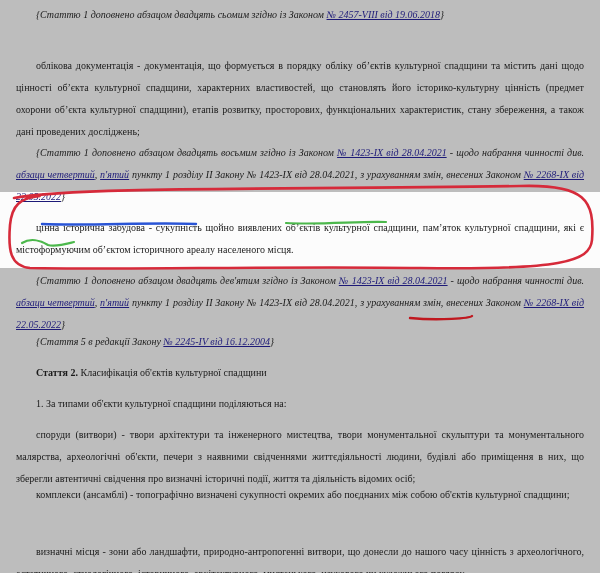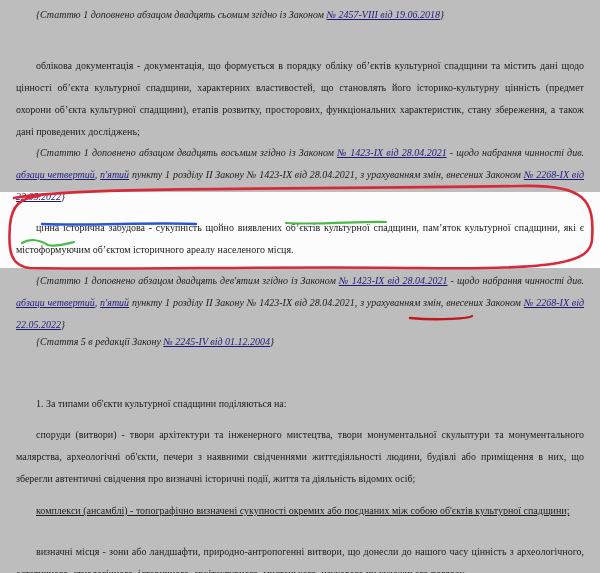--- a/index.html
+++ b/index.html
@@ -37,28 +37,29 @@
   <p class="p it" style="top:4px;"><span class="ind"></span><span>{Статтю 1 доповнено абзацом двадцять сьомим згідно із Законом </span><a>№ 2457-VIII від 19.06.2018</a><span>}</span></p>
 
   <p class="p" style="top:55px;"><span class="ind"></span><span>облікова документація - документація, що формується в порядку обліку об’єктів культурної спадщини та містить дані щодо цінності об’єкта культурної спадщини, характерних властивостей, що становлять його історико-культурну цінність (предмет охорони об’єкта культурної спадщини), етапів розвитку, просторових, функціональних характеристик, стану збереження, а також дані проведених досліджень;</span></p>
 
   <p class="p it" style="top:142px;"><span class="ind"></span><span>{Статтю 1 доповнено абзацом двадцять восьмим згідно із Законом </span><a>№ 1423-IX від 28.04.2021</a><span> - щодо набрання чинності див. </span><a>абзаци четвертий</a><span>, </span><a>п'ятий</a><span> пункту 1 розділу II Закону № 1423-IX від 28.04.2021, з урахуванням змін, внесених Законом </span><a>№ 2268-IX від 22.05.2022</a><span>}</span></p>
 
   <p class="p" style="top:203px;margin-top:14px;"><span class="ind"></span><span>цінна історична забудова</span><span> - сукупність </span><span>щойно виявлених</span><span> об’єктів культурної спадщини, </span><span>пам’яток</span><span> культурної спадщини, які є містоформуючим об’єктом історичного ареалу населеного місця.</span></p>
 
   <p class="p it" style="top:270px;"><span class="ind"></span><span>{Статтю 1 доповнено абзацом двадцять дев'ятим згідно із Законом </span><a>№ 1423-IX від 28.04.2021</a><span> - щодо набрання чинності див. </span><a>абзаци четвертий</a><span>, </span><a>п'ятий</a><span> пункту 1 розділу II Закону № 1423-IX від 28.04.2021, з урахуванням змін, внесених Законом </span><a>№ 2268-IX від 22.05.2022</a><span>}</span></p>
 
-  <p class="p it" style="top:331px;"><span class="ind"></span><span>{Стаття 5 в редакції Закону </span><a>№ 2245-IV від 01.12.2004</a><span>}</span></p>
+  <p class="p it" style="top:331px;"><span class="ind"></span><span>{Стаття 5 в редакції Закону </span><a>№ 2245-IV від 16.12.2004</a><span>}</span></p>
 
+  <p class="p" style="top:362px;"><span class="ind"></span><span class="b">Стаття 2.</span><span> Класифікація об'єктів культурної спадщини</span></p>
 
   <p class="p" style="top:393px;"><span class="ind"></span><span>1. За типами об'єкти культурної спадщини поділяються на:</span></p>
 
   <p class="p" style="top:424px;"><span class="ind"></span><span>споруди (витвори) - твори архітектури та інженерного мистецтва, твори монументальної скульптури та монументального малярства, археологічні об'єкти, печери з наявними свідченнями життєдіяльності людини, будівлі або приміщення в них, що зберегли автентичні свідчення про визначні історичні події, життя та діяльність відомих осіб;</span></p>
 
-  <p class="p" style="top:500px;text-decoration:underline;"><span class="ind"></span><span>комплекси (ансамблі) - топографічно визначені сукупності окремих або поєднаних між собою об'єктів культурної спадщини;</span></p>
+  <p class="p" style="top:484px;"><span class="ind"></span><span>комплекси (ансамблі) - топографічно визначені сукупності окремих або поєднаних між собою об'єктів культурної спадщини;</span></p>
 
   <p class="p" style="top:541px;"><span class="ind"></span><span>визначні місця - зони або ландшафти, природно-антропогенні витвори, що донесли до нашого часу цінність з археологічного, естетичного, етнологічного, історичного, архітектурного, мистецького, наукового чи художнього погляду.</span></p>
 
   <svg class="svg-over" viewBox="0 0 600 573">
     <path d="M14 198 C 80 186, 300 190, 520 186 C 585 184, 595 200, 592 240 C 590 262, 560 270, 420 268 C 280 266, 120 270, 30 268 C 10 266, 8 250, 10 225 C 12 205, 20 198, 40 196" fill="none" stroke="#d62a3a" stroke-width="2.6" stroke-linecap="round"></path>
     <path d="M42 224 C 90 226, 150 222, 196 224" fill="none" stroke="#2a55d6" stroke-width="2.4" stroke-linecap="round"></path>
     <path d="M286 223 C 320 225, 360 221, 386 222" fill="none" stroke="#4cb84c" stroke-width="2.2" stroke-linecap="round"></path>
     <path d="M22 243 C 30 238, 40 240, 48 245 C 56 247, 66 244, 74 242" fill="none" stroke="#4cb84c" stroke-width="2.2" stroke-linecap="round"></path>
     <path d="M410 318 C 440 321, 470 318, 472 316" fill="none" stroke="#c0181f" stroke-width="2.4" stroke-linecap="round"></path>
   </svg>

